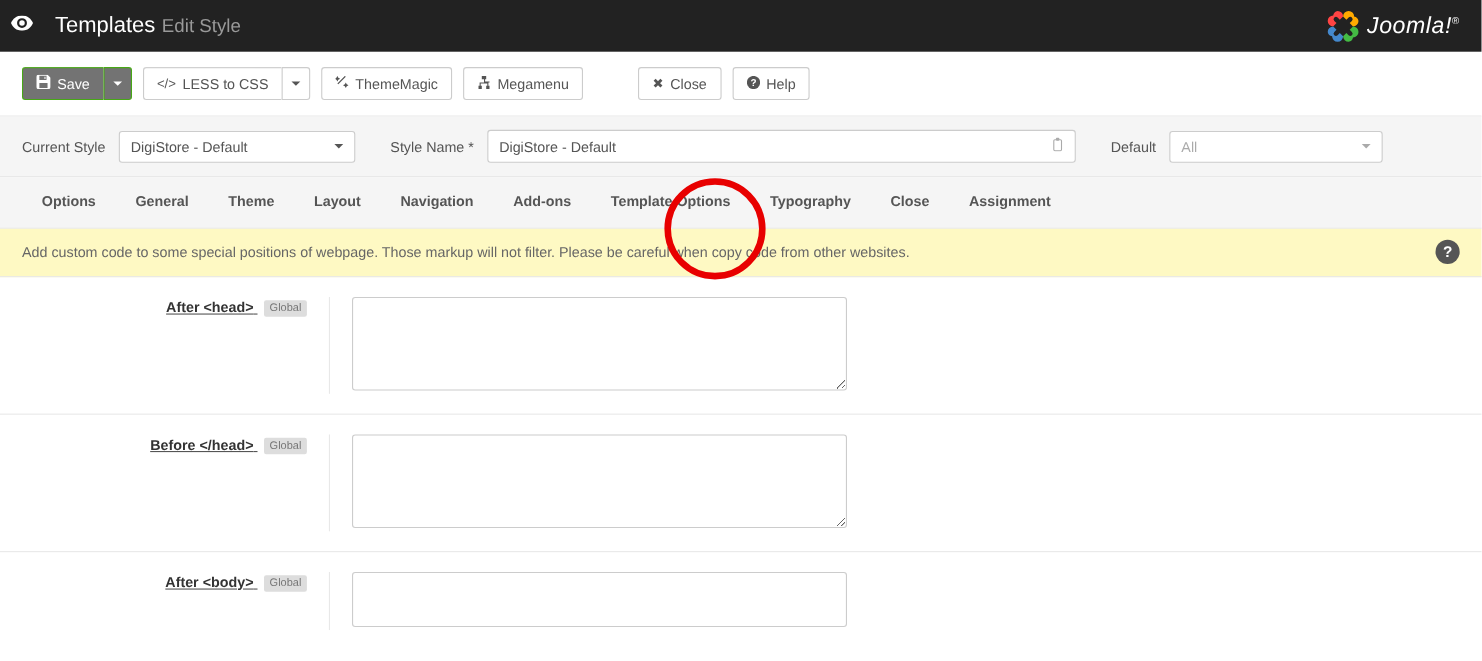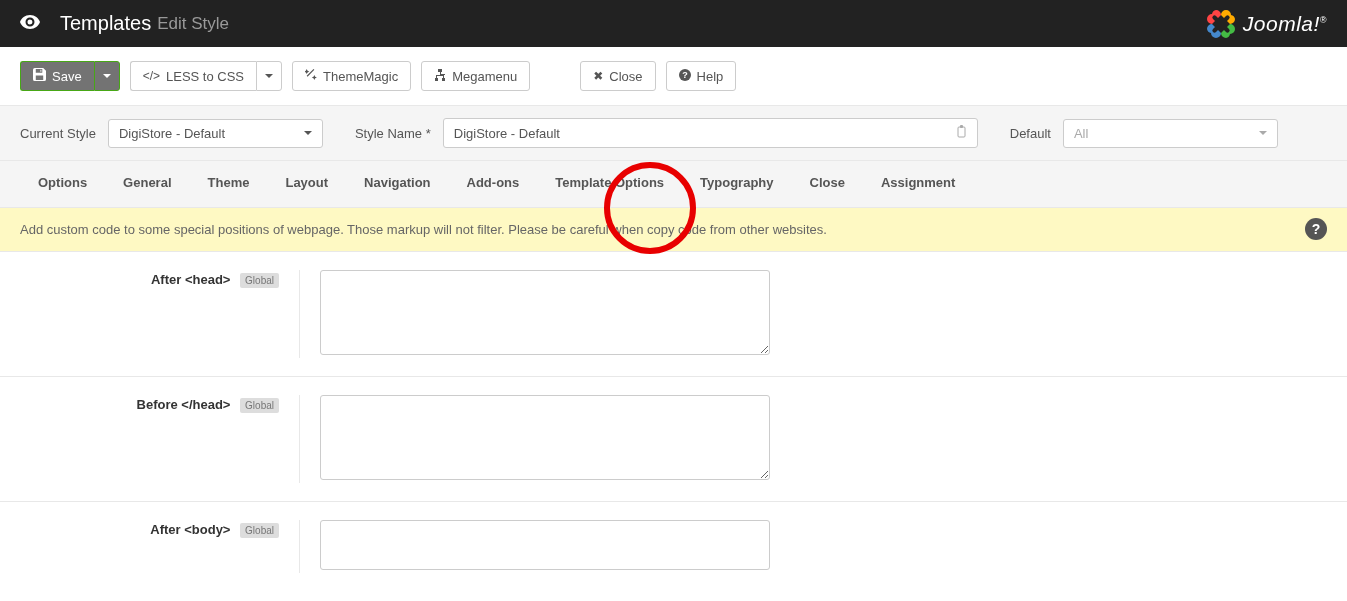--- a/index.html
+++ b/index.html
@@ -1,19 +1,19 @@
 <!DOCTYPE html>
 <html><head>
 <meta charset="utf-8">
 <style>
 * { box-sizing: border-box; margin: 0; padding: 0; }
 body { font-family: Arial, Helvetica, sans-serif; font-size: 13px; color: #555; background: #fff; width: 1347px; }
 
 
-.top-header { background: #222; height: 47px; display: flex; align-items: center; padding: 0 20px; color: #fff; position: relative; }
+.top-header { background: #222; height: 47px; display: flex; align-items: center; padding: 0 10px; color: #fff; position: relative; }
 .eye-icon { color: #fff; margin-right: 20px; font-size: 16px; }
 .header-title { font-size: 20px; font-weight: 300; color: #fff; }
 .header-subtitle { font-size: 17px; color: #999; margin-left: 6px; font-weight: 300; }
 .joomla-logo { position: absolute; right: 20px; display: flex; align-items: center; }
 .joomla-logo-icon { width: 36px; height: 36px; margin-right: 4px; }
 .joomla-text { color: #fff; font-size: 21px; font-style: italic; font-weight: 300; letter-spacing: 0.5px; }
 .joomla-text sup { font-size: 9px; }
 
 
 .toolbar { padding: 14px 20px; display: flex; gap: 10px; border-bottom: 1px solid #e8e8e8; }
@@ -26,33 +26,33 @@
 .btn .btn-icon { margin-right: 6px; font-size: 12px; }
 .caret { display: inline-block; width: 0; height: 0; border-left: 4px solid transparent; border-right: 4px solid transparent; border-top: 4px solid currentColor; }
 
 
 .form-row { background: #f5f5f5; padding: 12px 20px; display: flex; align-items: center; gap: 12px; border-bottom: 1px solid #e8e8e8; }
 .form-label { color: #555; font-size: 13px; }
 .select { background: #fff; border: 1px solid #ccc; padding: 6px 10px; border-radius: 3px; font-size: 13px; color: #555; display: inline-flex; align-items: center; justify-content: space-between; cursor: pointer; }
 .style-select { width: 215px; }
 .input-text { background: #fff; border: 1px solid #ccc; padding: 6px 10px; border-radius: 3px; font-size: 13px; color: #555; }
 .style-name-input { width: 535px; position: relative; display: flex; align-items: center; justify-content: space-between; }
-.default-select { width: 215px; color: #aaa; }
+.default-select { width: 194px; color: #aaa; }
 
 
 .tabs { background: #f5f5f5; display: flex; padding: 0 20px; border-bottom: 1px solid #e8e8e8; }
 .tab { padding: 14px 18px; font-size: 13px; font-weight: bold; color: #555; cursor: pointer; border-bottom: 3px solid transparent; }
 .tab.active { border-bottom-color: #007fcc; color: #333; }
 
 
 .desc-bar { background: #fef9c3; padding: 14px 20px; color: #666; font-size: 13px; border-bottom: 1px solid #e8e8e8; position: relative; }
 .help-circle { position: absolute; right: 20px; top: 10px; width: 22px; height: 22px; background: #555; border-radius: 50%; color: #fff; display: flex; align-items: center; justify-content: center; font-size: 14px; font-weight: bold; cursor: pointer; }
 
 
-.content-row { display: flex; padding: 18px 20px; border-bottom: 1px solid #e8e8e8; }
+.content-row { display: flex; padding: 18px 20px; border-bottom: 1px solid #e8e8e8; text-decoration: underline; }
 .content-row:last-child { border-bottom: none; }
 .field-label-cell { width: 280px; text-align: right; padding-right: 20px; border-right: 1px solid #e8e8e8; padding-top: 2px; }
 .field-label { font-weight: bold; color: #333; font-size: 13px; }
 .badge { display: inline-block; background: #ddd; color: #777; font-size: 10px; padding: 2px 5px; border-radius: 2px; margin-left: 6px; vertical-align: middle; }
 .field-input-cell { padding-left: 20px; }
 .textarea { width: 450px; height: 85px; border: 1px solid #ccc; border-radius: 3px; resize: both; padding: 6px; font-family: inherit; }
 
 
 .red-circle { position: absolute; width: 92px; height: 92px; border: 6px solid #e80000; border-radius: 50%; left: 604px; top: 162px; pointer-events: none; z-index: 100; }
 </style>

